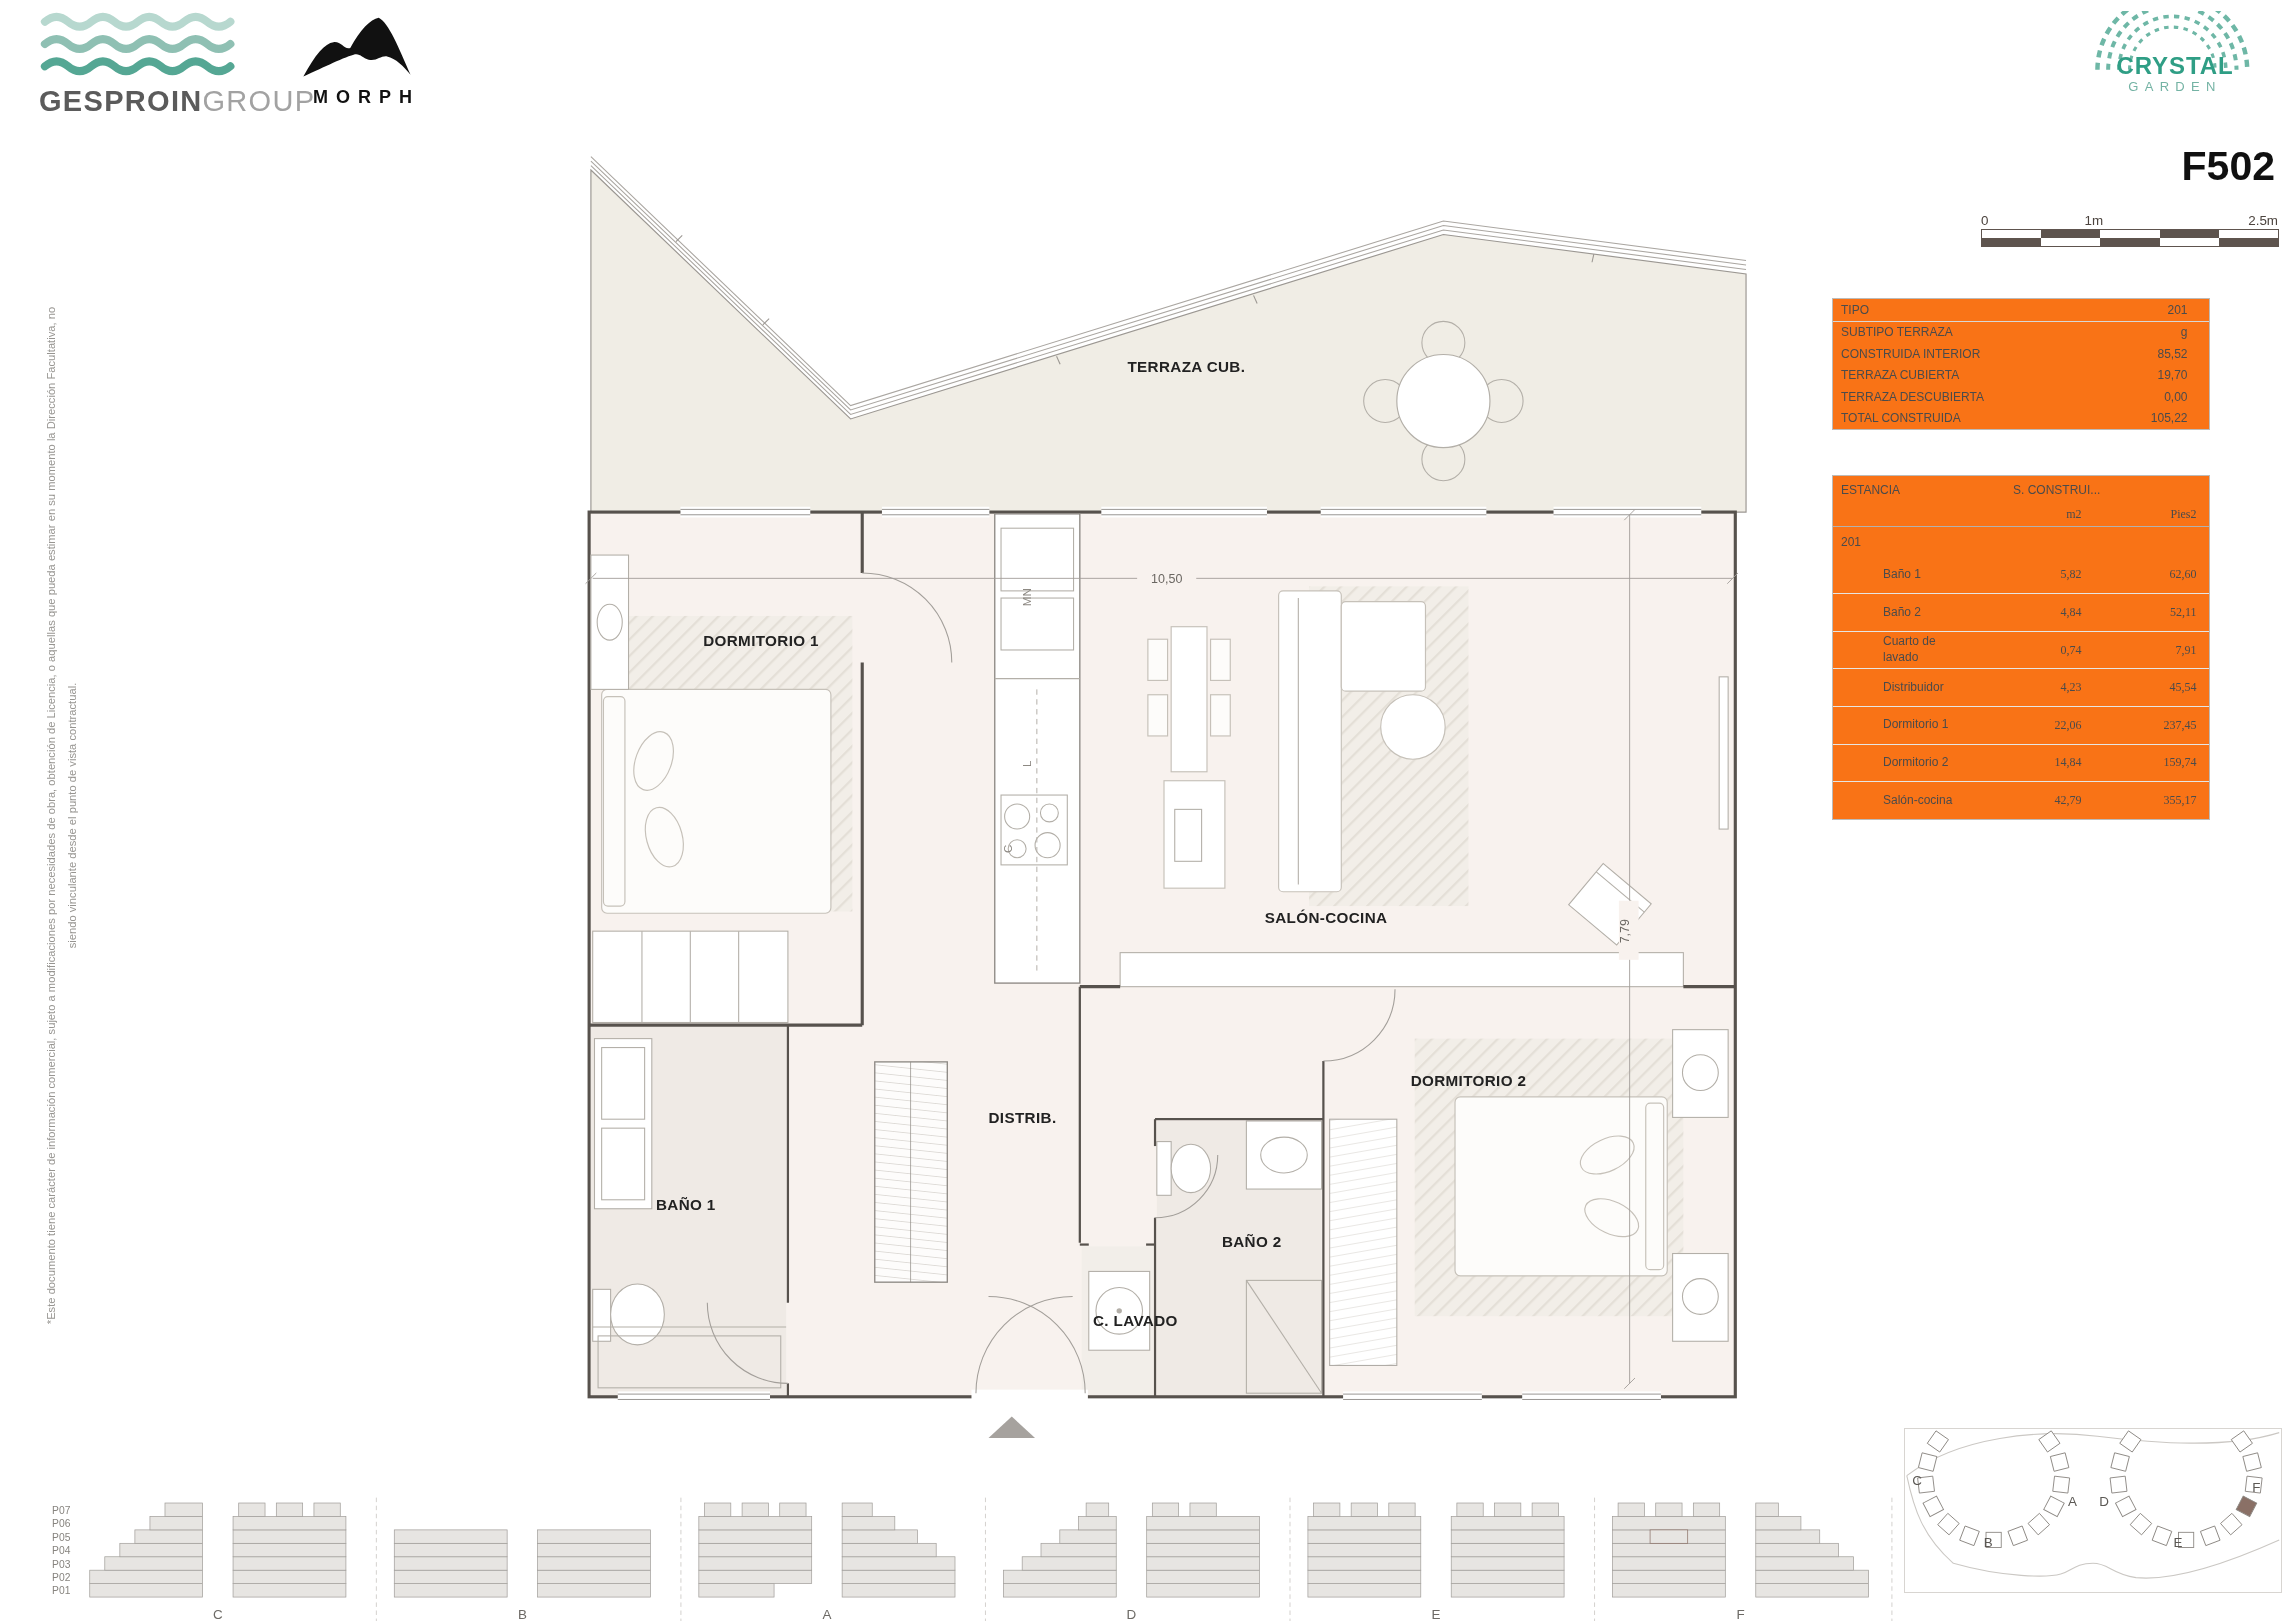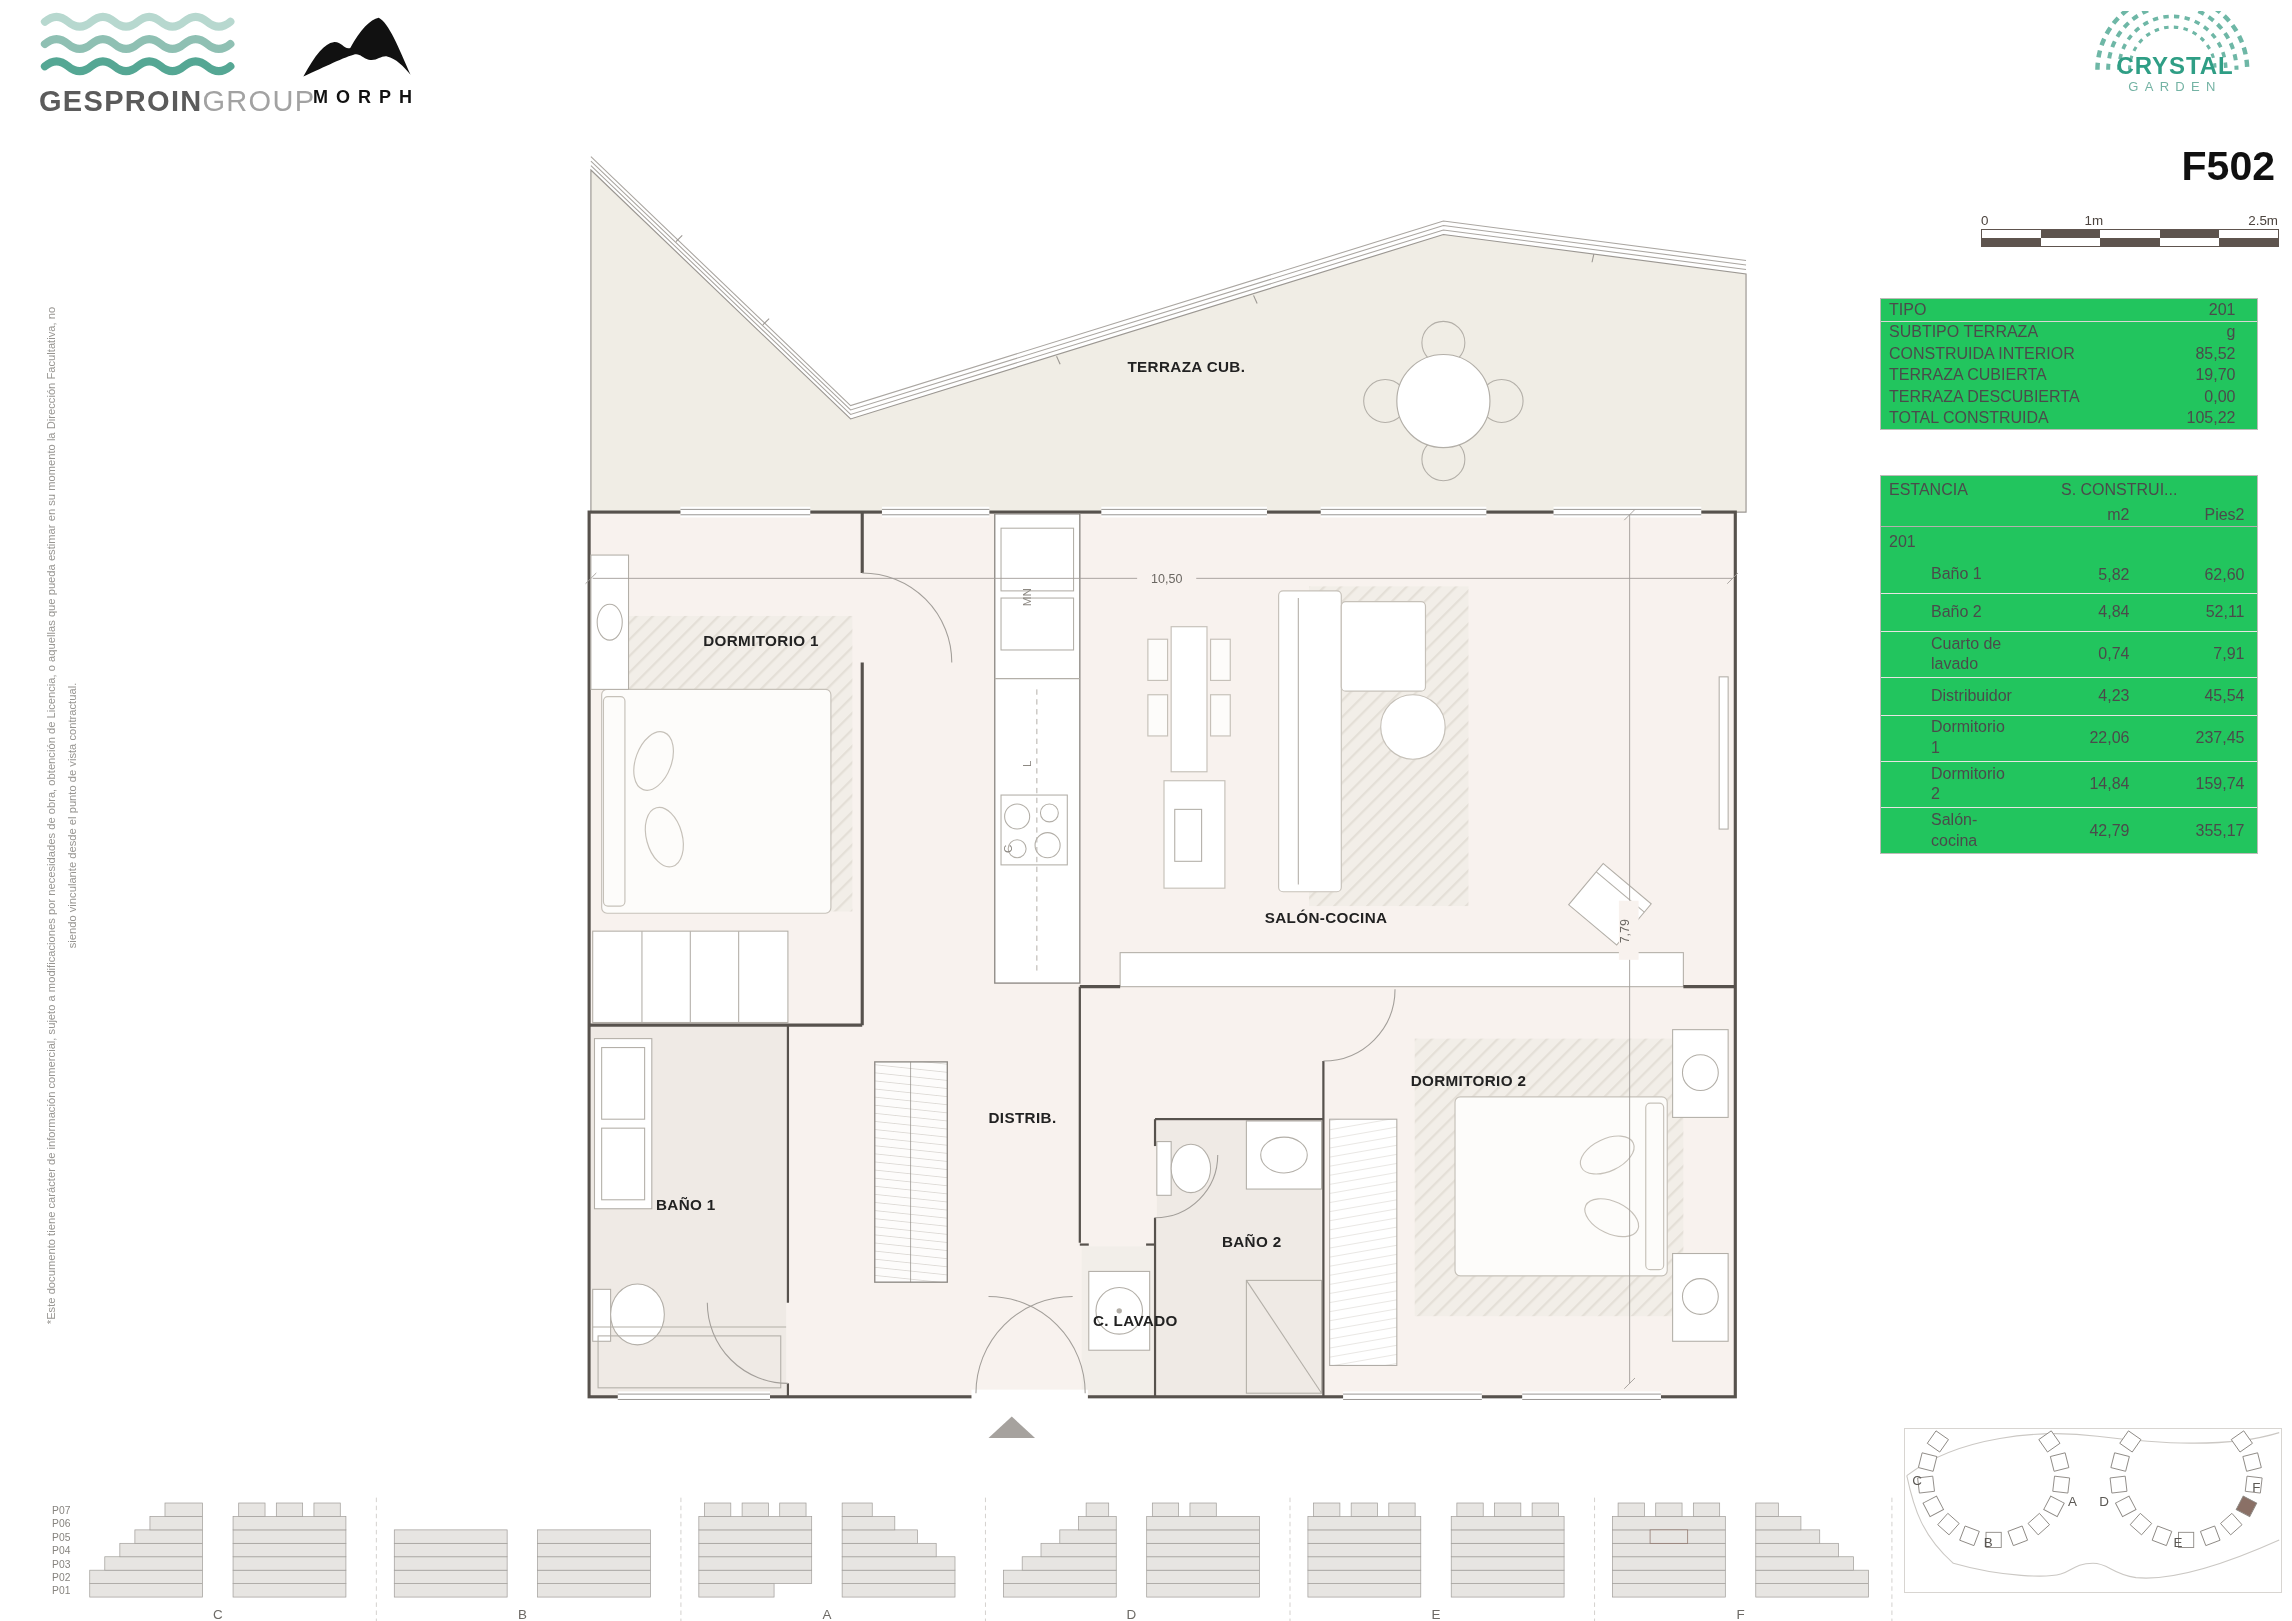--- a/index.html
+++ b/index.html
@@ -21,28 +21,28 @@
   
   #scalebar{left:1981px;top:213px;width:297px;height:36px;font-size:13.4px;color:#4c443f;}
   #scalebar .sb-labels{position:relative;height:16px;}
   #scalebar .sb-0{position:absolute;left:0;}
   #scalebar .sb-1{position:absolute;left:38%;transform:translateX(-50%);}
   #scalebar .sb-2{position:absolute;right:0;}
   #scalebar .sb-bar{width:296px;height:16px;border:0.9px solid #5e544e;display:grid;
                     grid-template-columns:repeat(5,1fr);grid-template-rows:1fr 1fr;}
   .sb-d{background:#5e544e;} .sb-w{background:#ffffff;}
   
-  .paneltable{left:1880px;width:376px;border:0.9px solid #bdbbb8;font-size:16px;color:#4b4b4b;background:#22c55e;}
+  .paneltable{left:1832px;width:376px;border:0.9px solid #bdbbb8;font-size:12px;color:#4b4b4b;background:#f97316;}
   #table1{top:298px;}
   #table1 .srow{display:flex;justify-content:space-between;align-items:center;height:21.5px;
                 padding:0 21.5px 0 8px;}
   #table1 .srow.first{border-bottom:0.9px solid #d9d7d4;}
   #table2{top:475px;}
   .t2grid{display:grid;grid-template-columns:1fr 81px 95px;align-items:center;gap:20px;}
-  .t2grid .c2,.t2grid .c3{text-align:right;padding-right:12.5px;}
+  .t2grid .c2,.t2grid .c3{text-align:right;padding-right:12.5px;font-family:Liberation Serif, serif;}
   #table2 .hdr1{height:27px;padding-left:8px;}
   #table2 .hdr1 .c2h{grid-column:2 / span 2;text-align:left;}
   #table2 .hdr2{height:23px;border-bottom:0.9px solid #b3b1ae;}
   #table2 .grp{height:29.6px;display:flex;align-items:center;padding-left:8px;}
   #table2 .trow{min-height:33px;padding:1.8px 0;}
   #table2 .trow .c1{padding-left:50px;}
   #table2 .trow .c1 span{display:inline-block;max-width:86px;line-height:1.3;}
   #table2 .trow.sep{border-top:0.9px solid #e7e5e2;}
   
   #disclaimer{left:41px;top:175px;width:1281px;transform-origin:0 0;

